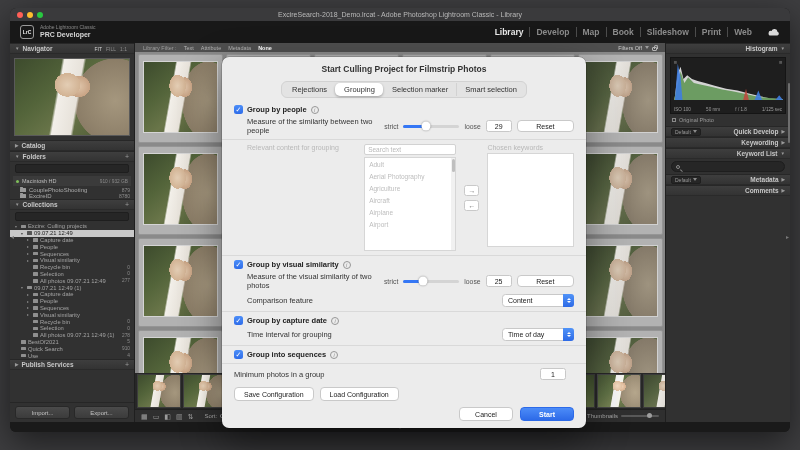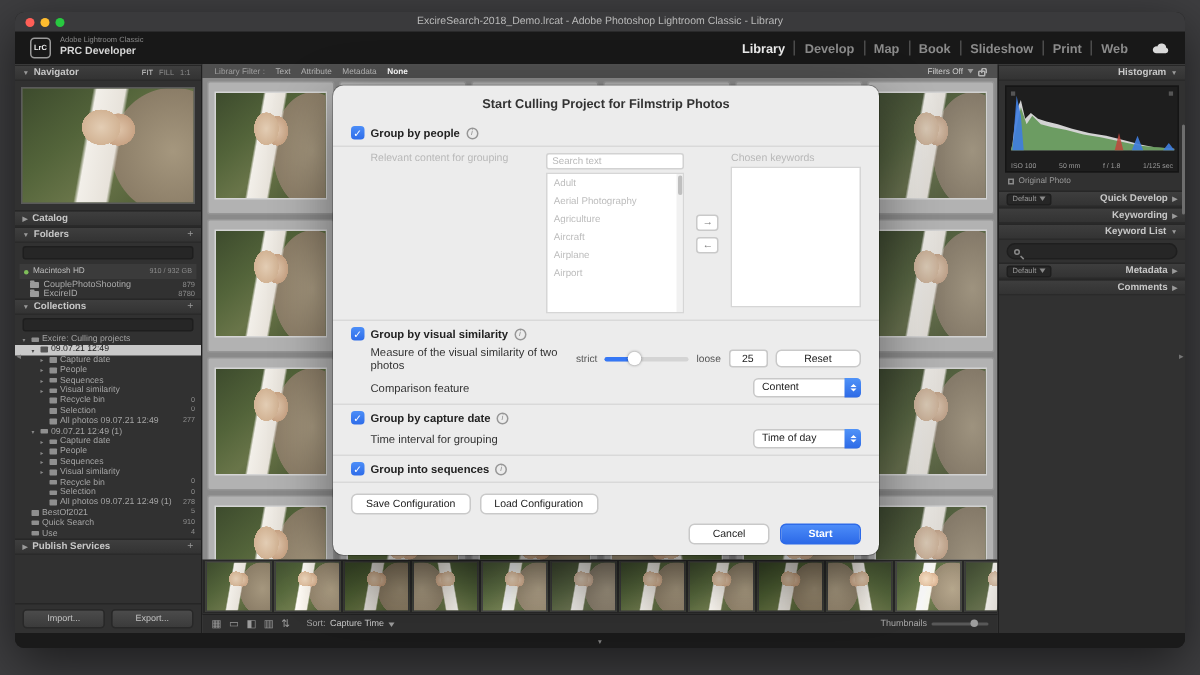--- a/index.html
+++ b/index.html
@@ -559,26 +559,46 @@
       </aside>
     </div>
 
     <div class="win-footer">
       <span>▾</span>
     </div>
   </div>
 
   <div class="dialog">
     <div class="dlg-title">Start Culling Project for Filmstrip Photos</div>
+    <div class="tabs">
+        <div id="tabwrap">
+          <div class="tab">Rejections</div>
+          <div class="tab active">Grouping</div>
+          <div class="tab">Selection marker</div>
+          <div class="tab">Smart selection</div>
+        </div>
+      </div>
 
     <div class="sec">
       <div class="chk-row">
         <span class="checkbox">✓</span>
         <span class="chk-label">Group by people</span>
         <span class="info"></span>
+      </div>
+      <div class="ctl-row">
+        <span class="lbl">Measure of the similarity between two people</span>
+        <span class="spacer"></span>
+        <span class="minitxt">strict</span>
+        <span class="slider">
+            <span class="fill" style="width: 40.6%;"></span>
+            <span class="knob" style="left: 40.6%;"></span>
+          </span>
+        <span class="minitxt">loose</span>
+        <span class="valfield">29</span>
+        <span class="btn reset">Reset</span>
       </div>
     </div>
     <div class="divider"></div>
 
     <div class="sec disabled">
       <div class="content-grid">
         <div class="cg-left">Relevant content for grouping</div>
         <div class="cg-mid">
           <div class="searchfield">Search text</div>
           <div class="listbox">
@@ -659,20 +679,27 @@
 
     <div class="sec">
       <div class="chk-row">
         <span class="checkbox">✓</span>
         <span class="chk-label">Group into sequences</span>
         <span class="info"></span>
       </div>
     </div>
     <div class="divider"></div>
 
+    <div class="sec">
+      <div class="ctl-row" style="margin-left:0">
+        <span class="lbl">Minimum photos in a group</span>
+        <span class="spacer"></span>
+        <span class="valfield" style="margin-right:8px">1</span>
+      </div>
+    </div>
 
     <div class="cfgrow">
       <span class="btn">Save Configuration</span>
       <span class="btn">Load Configuration</span>
     </div>
 
     <div class="dlg-footer">
       <span class="btn cancel">Cancel</span>
       <span class="btn start">Start</span>
     </div>

